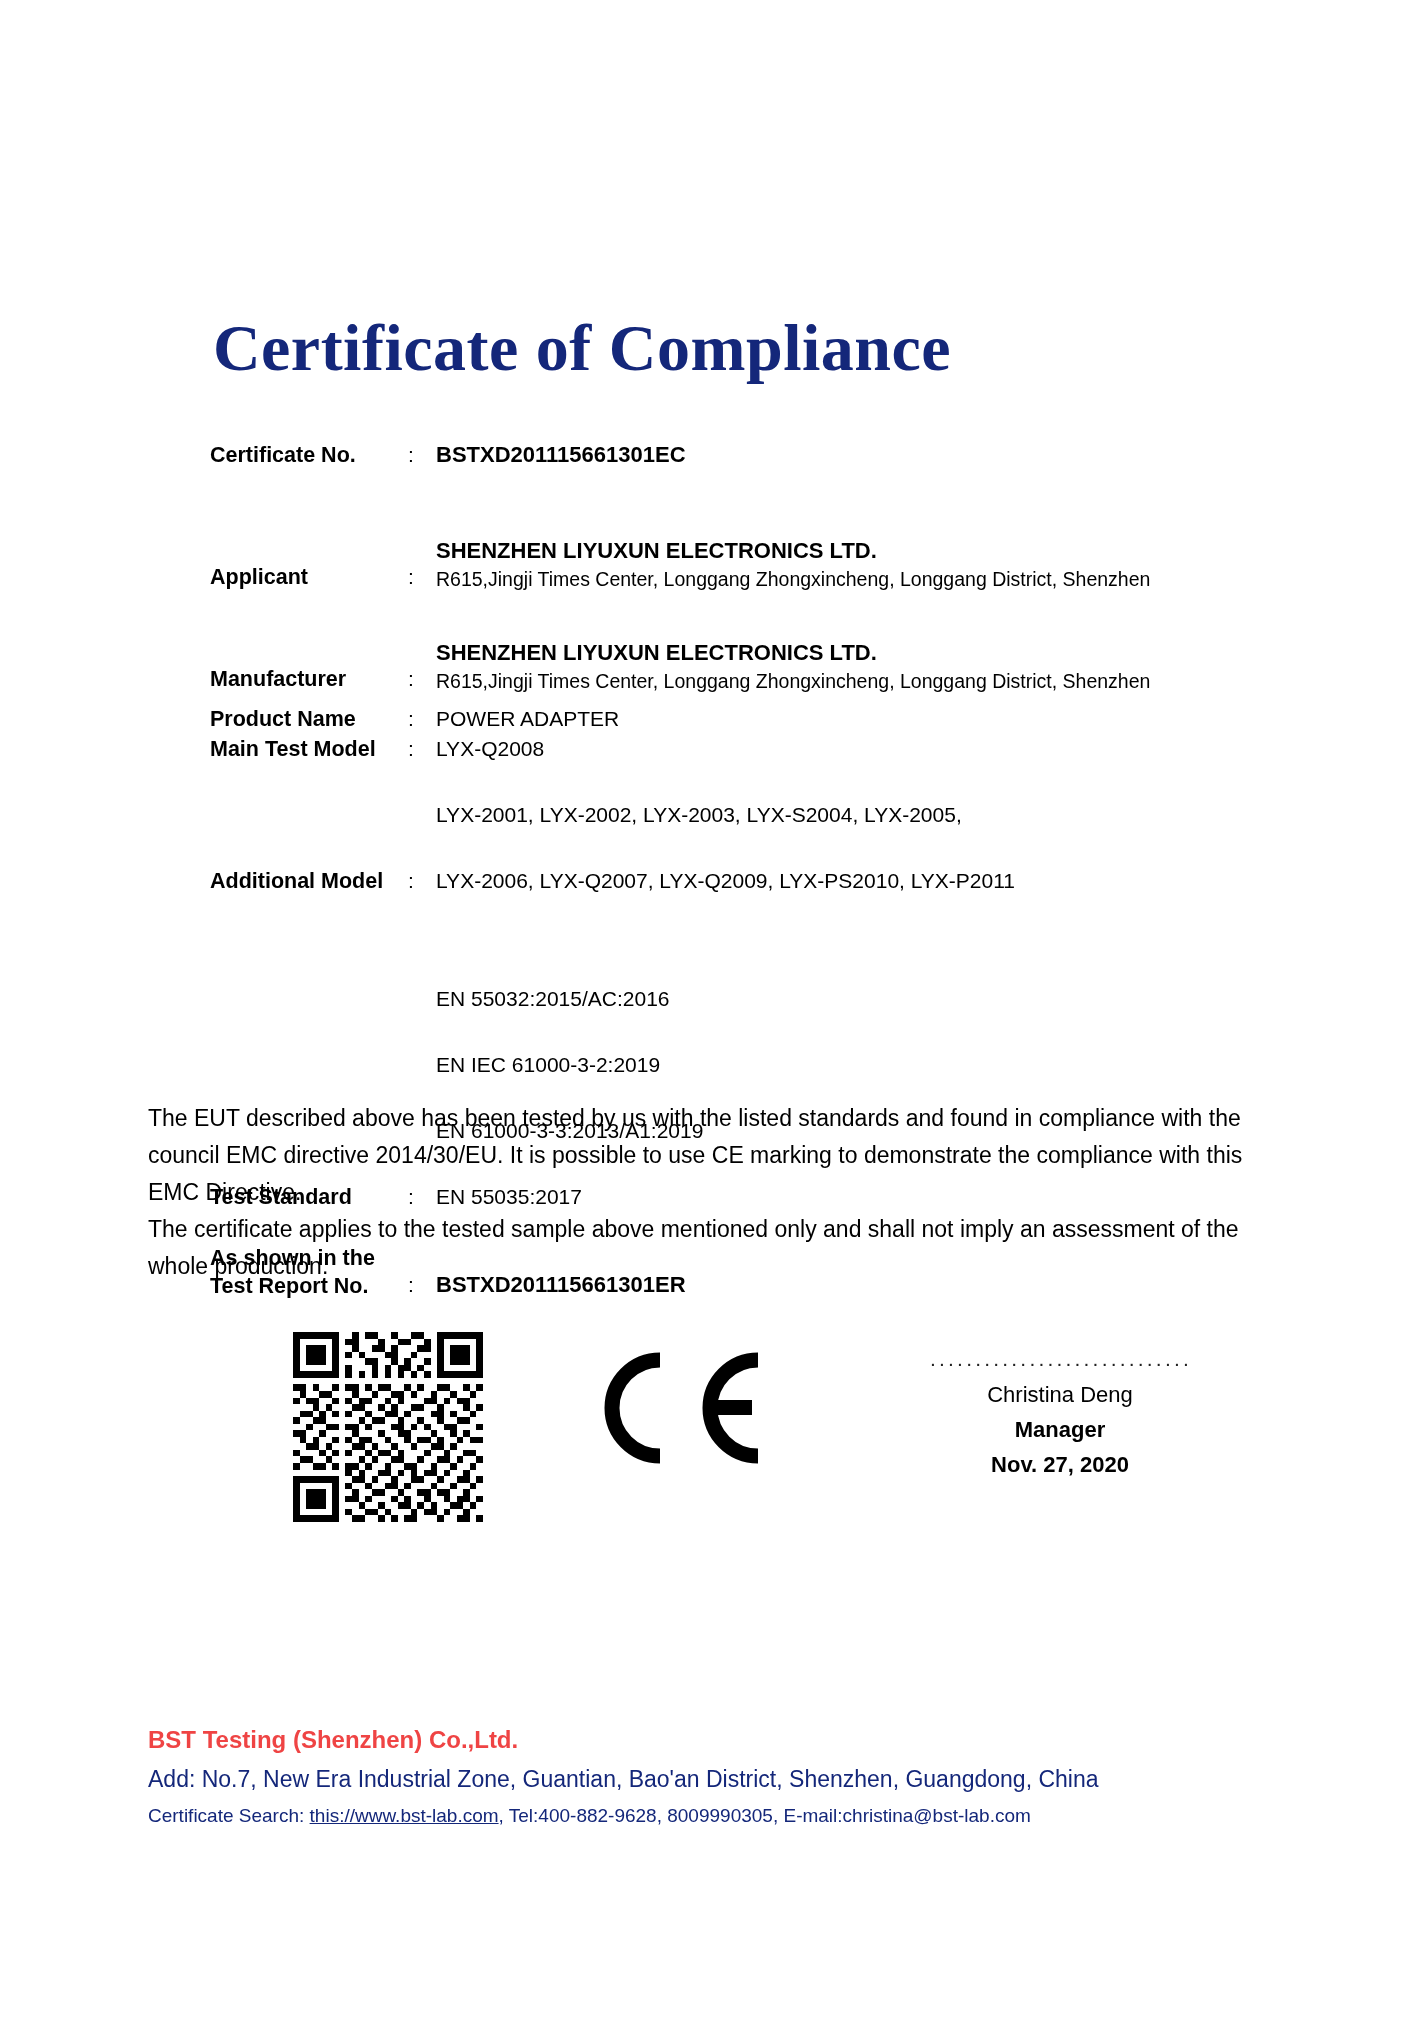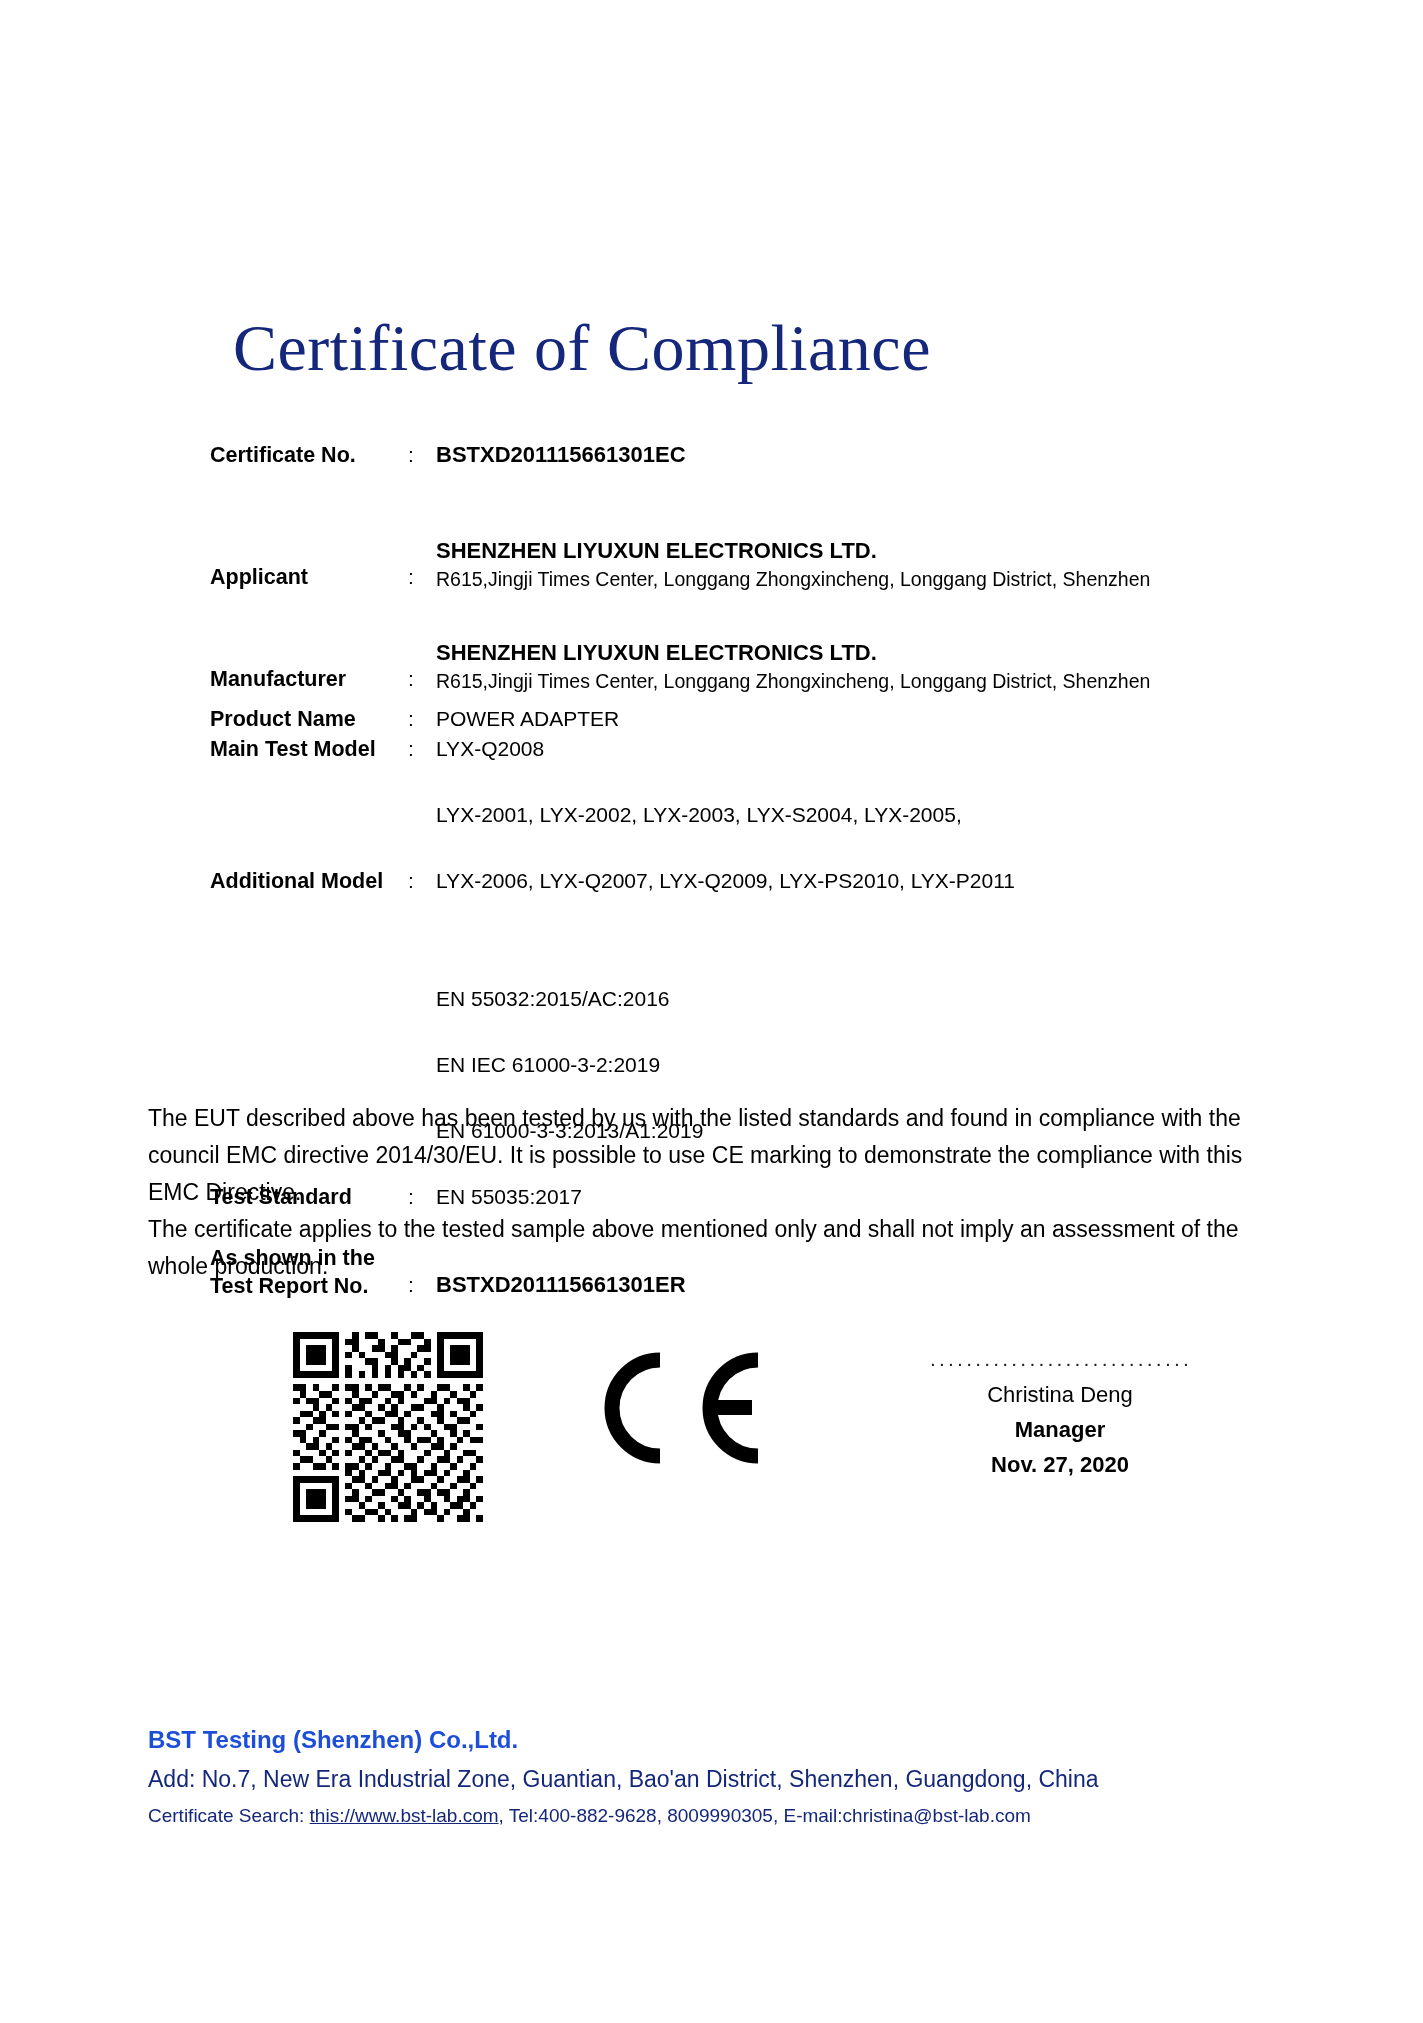--- a/index.html
+++ b/index.html
@@ -23,21 +23,21 @@
   }
 
   
   .title {
     position: absolute;
     top: 310px;
     left: 0;
     width: 1164px;
     text-align: center;
     font-family: "Liberation Serif", serif;
-    font-weight: normal;
+    font-weight: bold;
     font-size: 66px;
     letter-spacing: 0.5px;
     color: #14277a;
   }
 
   
   .fields {
     position: absolute;
     top: 440px;
     left: 210px;
@@ -162,21 +162,21 @@
   }
 
   
   .footer {
     position: absolute;
     left: 148px;
     top: 1726px;
     width: 1150px;
   }
   .footer .company {
-    color: #1d4ed8;
+    color: #ef4444;
     font-weight: bold;
     font-size: 24px;
     margin-bottom: 12px;
   }
   .footer .addr {
     color: #14277a;
     font-size: 23px;
     margin-bottom: 12px;
   }
   .footer .search {

